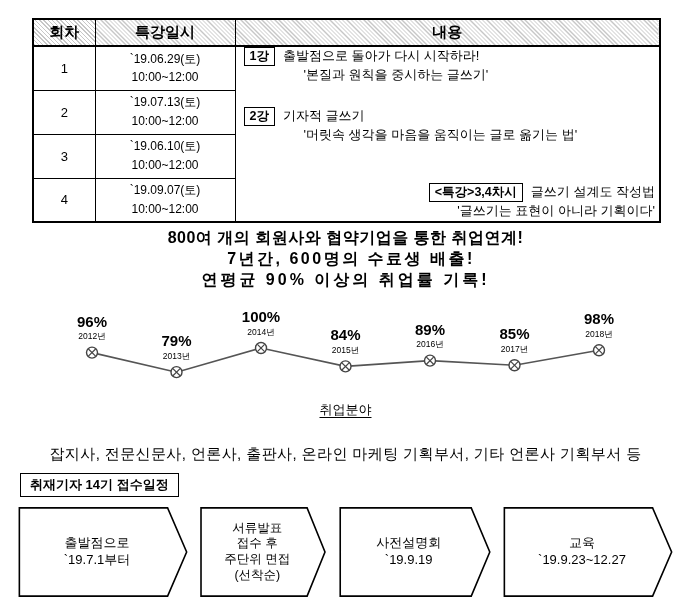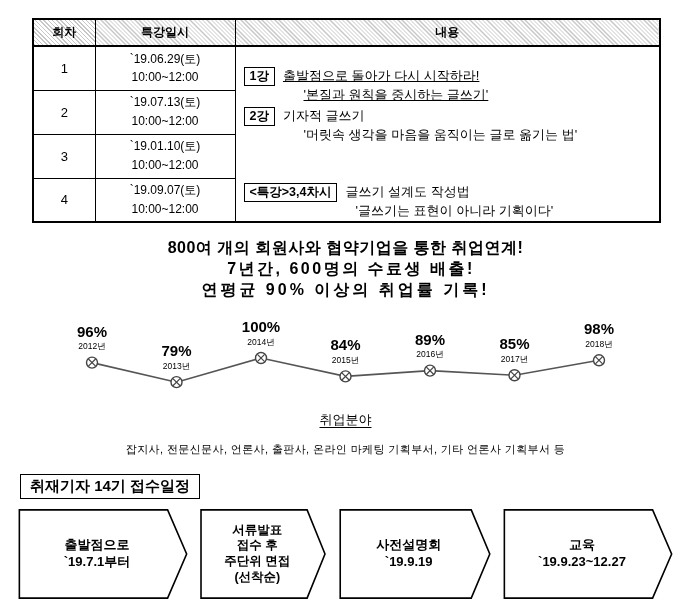--- a/index.html
+++ b/index.html
@@ -9,63 +9,63 @@
     font-family:"Liberation Sans","DejaVu Sans",sans-serif;
     color:#000;
   }
 
   
   .table-wrap { margin:18px 30px 0 32px; }
   table { width:100%; border-collapse:collapse; border:2px solid #000; table-layout:fixed; }
   col.c1 { width:62px; } col.c2 { width:140px; }
   th {
     border:1px solid #000; border-bottom:2px solid #000;
-    height:27px; font-size:12px; font-weight:bold;
+    height:27px; font-size:15px; font-weight:bold;
     background-image:repeating-linear-gradient(45deg, rgba(0,0,0,.22) 0 1px, transparent 1px 3px);
   }
   td { border:1px solid #000; text-align:center; vertical-align:middle; font-size:12px; }
   td.cell-no { font-size:13px; }
   tbody tr { height:44px; }
   td.cell-date div { line-height:1.55; }
   td.cell-content { position:relative; text-align:left; vertical-align:top; }
   .lec { position:absolute; left:8px; right:4px; font-size:13px; line-height:1.45; white-space:nowrap; }
-  .lec1 { top:20px;text-decoration:underline; } .lec2 { top:60px; } .lec3 { top:136px; }
+  .lec1 { top:0; } .lec2 { top:60px; } .lec3 { top:136px;text-align:right; }
   .tag {
     display:inline-block; border:1.5px solid #000; padding:0 5px; margin-right:8px;
     font-weight:bold; font-size:12.5px; line-height:1.35;
   }
   .lec-sub { margin-left:60px; }
   .lec3 .lec-sub { margin-left:112px; }
 
   
-  .headline { margin-top:14px; text-align:center; font-weight:bold; font-size:16px; line-height:21px; }
+  .headline { margin-top:4px; text-align:center; font-weight:bold; font-size:16px; line-height:21px; }
   .headline .h1 { letter-spacing:.5px; }
   .headline .h2 { letter-spacing:2.5px;padding-left:11px; }
   .headline .h3 { letter-spacing:3px; }
 
   
   .chart-wrap { width:631px; margin:8px auto 0; }
   .chart-title { text-align:center; font-size:13px; margin-top:2px; }
   .chart-title span { text-decoration:underline; text-underline-offset:3px; }
-  .fields-line { text-align:center; font-size:11px; letter-spacing:.4px; margin-top:13px; }
+  .fields-line { text-align:center; font-size:15px; letter-spacing:.4px; margin-top:26px; }
 
   
   .sched-title {
-    display:inline-block; margin:17px 0 0 20px;
+    display:inline-block; margin:9px 0 0 20px;
     border:1.5px solid #000; padding:2px 9px;
-    font-weight:bold; font-size:15px;
+    font-weight:bold; font-size:13px;
   }
   .steps { margin:10px 18px 0; display:flex; justify-content:space-between; height:90px; }
   .step { position:relative; height:90px; }
   .step.s1 { width:170px; } .step.s2 { width:126px; } .step.s3 { width:152px; } .step.s4 { width:170px;padding-left:8px; }
   .arrow-svg { position:absolute; inset:0; width:100%; height:100%; }
   .step-text {
     position:absolute; inset:0; padding-right:12px;
     display:flex; flex-direction:column; justify-content:center; align-items:center;
-    font-weight:bold; font-size:13px; line-height:1.3; text-align:right;
+    font-weight:normal; font-size:13px; line-height:1.3; text-align:right;
   }
   .step.s2 .step-text { font-size:12.5px; line-height:1.25; }
 </style>
 </head>
 <body>
 
 
 
 
 <div class="table-wrap">
@@ -107,21 +107,21 @@
       <tr>
         <td class="cell-no">2</td>
         <td class="cell-date">
           <div>`19.07.13(토)</div>
           <div>10:00~12:00</div>
         </td>
       </tr>
       <tr>
         <td class="cell-no">3</td>
         <td class="cell-date">
-          <div>`19.01.10(토)</div>
+          <div>`19.06.10(토)</div>
           <div>10:00~12:00</div>
         </td>
       </tr>
       <tr>
         <td class="cell-no">4</td>
         <td class="cell-date">
           <div>`19.09.07(토)</div>
           <div>10:00~12:00</div>
         </td>
       </tr>

